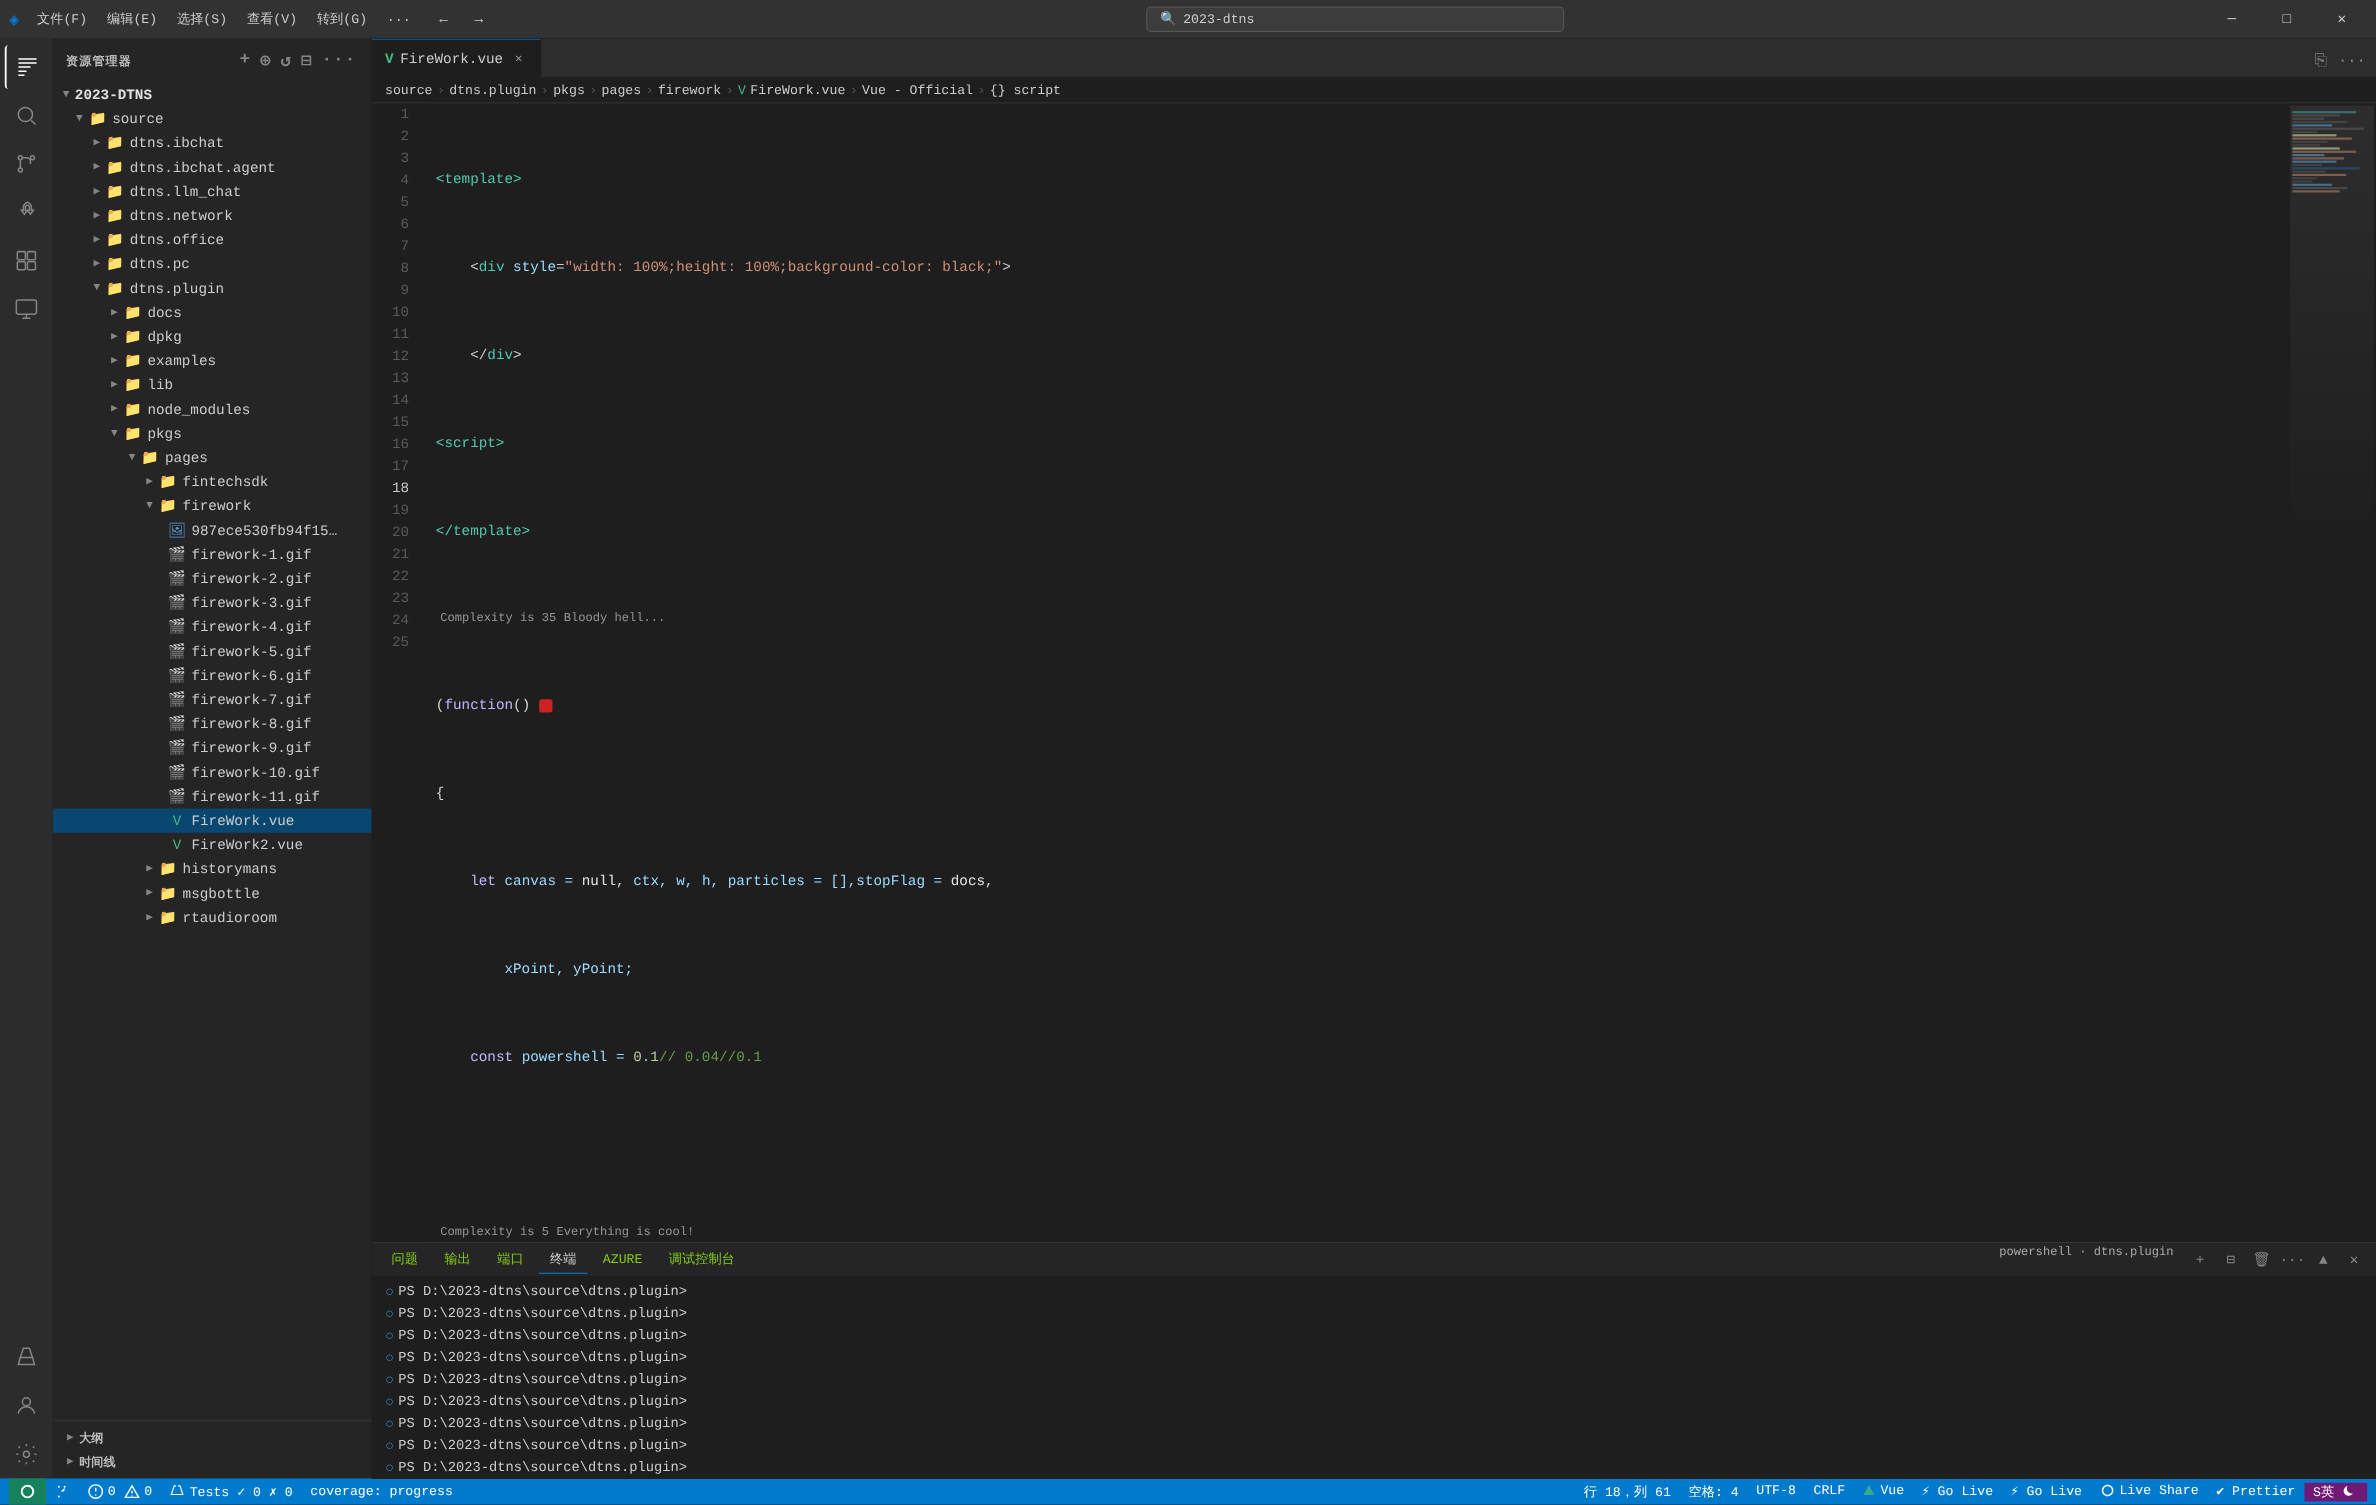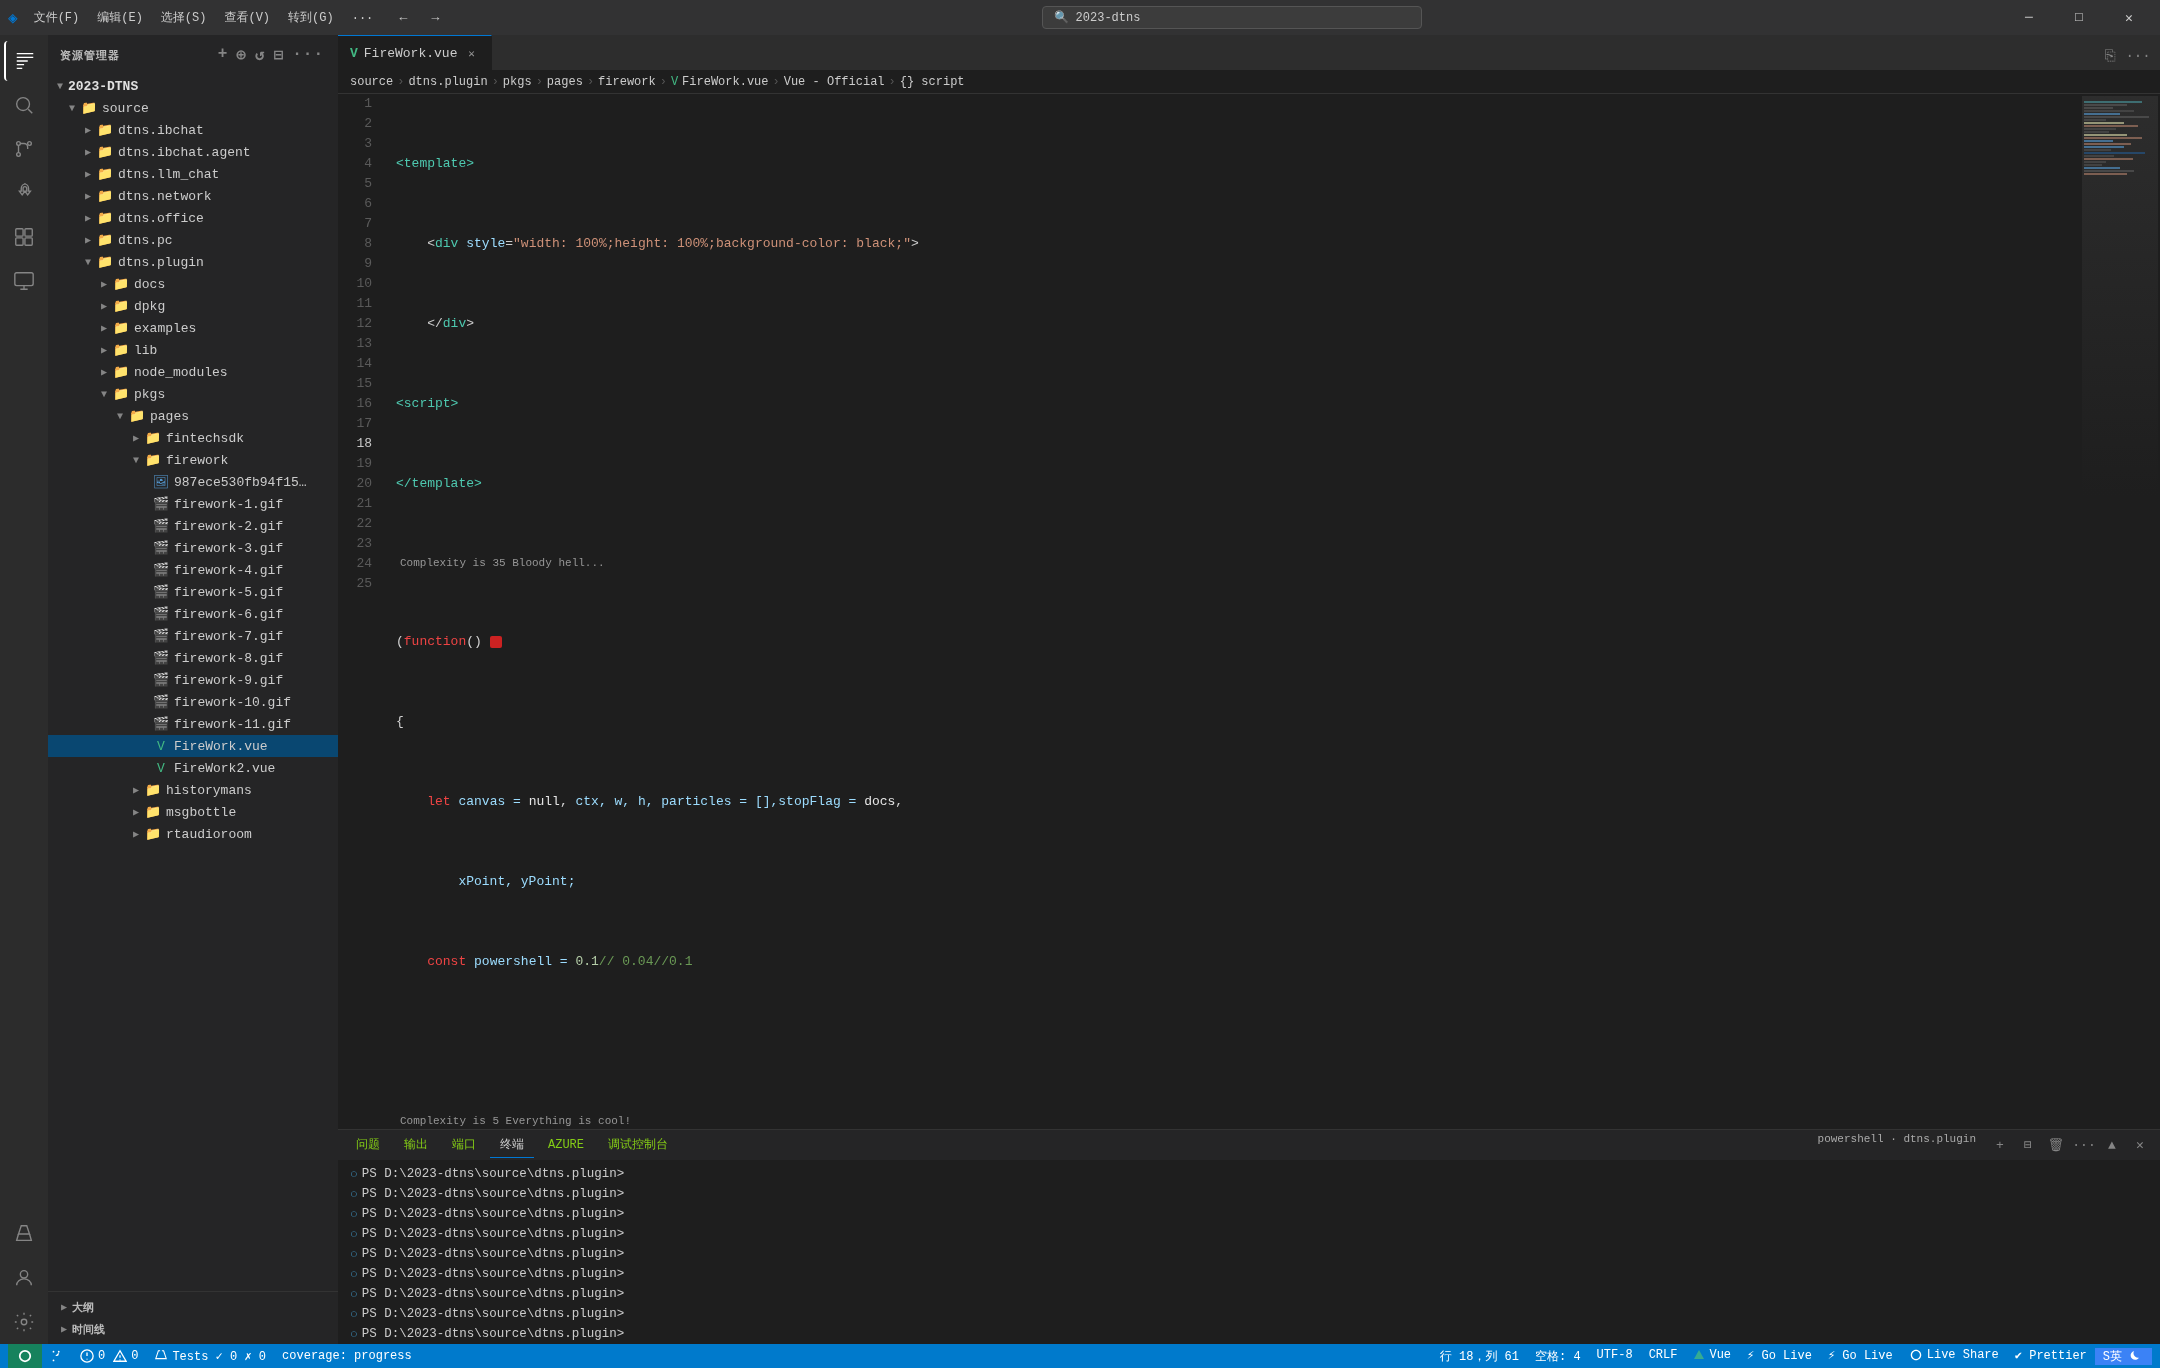--- a/index.html
+++ b/index.html
@@ -319,21 +319,21 @@
     #code-content::-webkit-scrollbar-thumb { background: #424242; }
 
     .code-line {
       height: 20px;
       display: flex;
       align-items: center;
       position: relative;
     }
 
     
-    .kw { color: #ef4444; }
+    .kw { color: #c4b5fd; }
     .str { color: #ce9178; }
     .num { color: #b5cea8; }
     .cmt { color: #6a9955; }
     .tag { color: #4ec9b0; }
     .attr { color: #9cdcfe; }
     .punc { color: #d4d4d4; }
     .var { color: #9cdcfe; }
     .bool { color: #e5e5e5; }
     .complexity-badge {
       display: inline-block;
@@ -1094,20 +1094,20 @@
     <div class="status-item">
       <svg width="14" height="14" viewBox="0 0 16 16" fill="white">
         <path d="M8 2c3.3 0 6 2.7 6 6s-2.7 6-6 6S2 11.3 2 8s2.7-6 6-6zm0 1.5C5.5 3.5 3.5 5.5 3.5 8S5.5 12.5 8 12.5 12.5 10.5 12.5 8 10.5 3.5 8 3.5z"></path>
       </svg>
       <span>Live Share</span>
     </div>
     <div class="status-item">
       <span>✔ Prettier</span>
     </div>
 
-    <div class="status-item" style="background:#3b82f6;padding:0 8px">
+    <div class="status-item" style="background:#701a75;padding:0 8px">
       <span>S英</span>
       <svg width="14" height="14" viewBox="0 0 16 16" fill="white" style="margin:0 2px">
         <path d="M12.9 9.8C10.2 10.6 7.3 9 6.5 6.3c-.4-1.4-.2-2.8.5-4C4.4 3 2.5 5.6 3.1 8.4c.6 2.7 3.4 4.4 6.1 3.8 1.4-.3 2.5-1.2 3.2-2.2l.5-.2z"></path>
       </svg>
     </div>
   </div>
 </div>
 
 </body></html>

